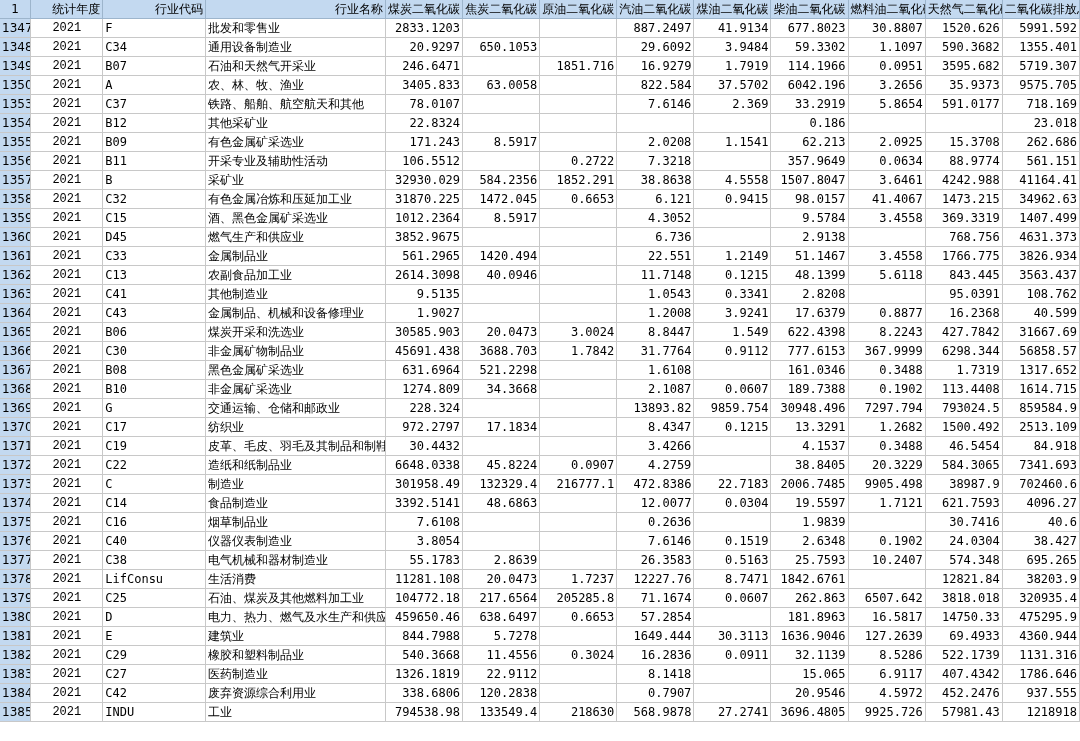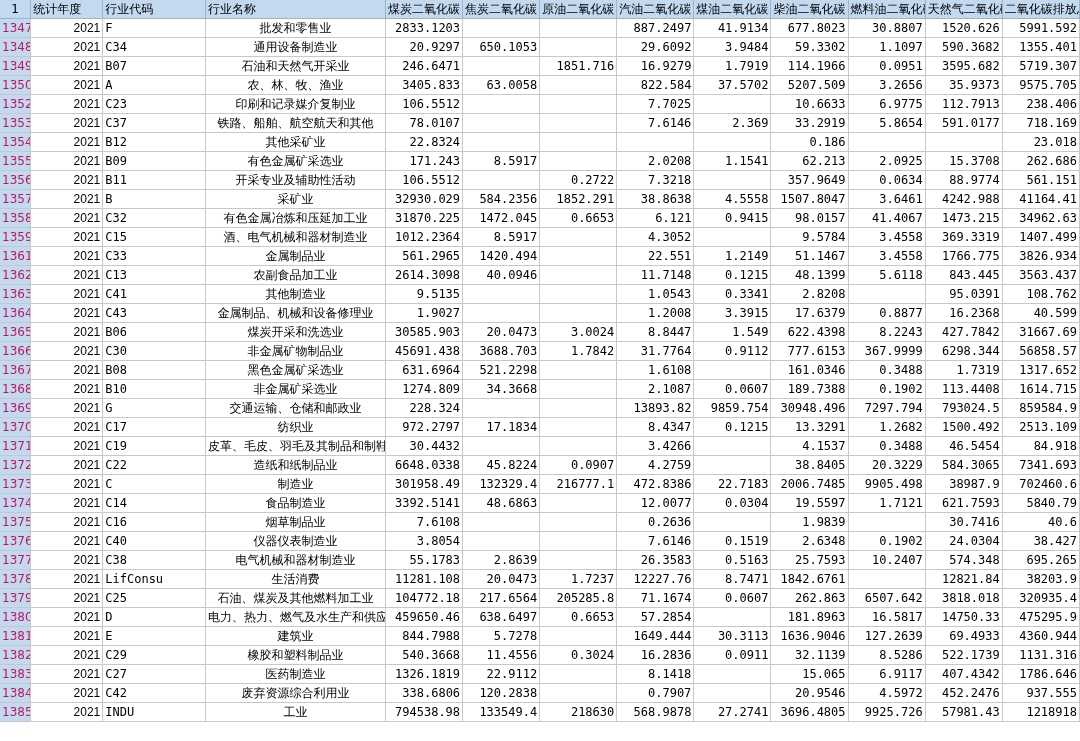--- a/index.html
+++ b/index.html
@@ -30,54 +30,54 @@
     white-space: nowrap;
     font-weight: normal;
     font-size: 12px;
     box-sizing: border-box;
   }
   
   tr.header-row th {
     background: #c3d9f0;
     border-right: 1px solid #9db5cc;
     border-bottom: 1px solid #9db5cc;
-    text-align: left;
+    text-align: right;
     color: #000;
   }
   tr.header-row th.rowhead {
     text-align: center;
   }
   th.num-head {
     text-align: right;
   }
   
   td.rowhead {
     background: #c3d9f0;
     border-right: 1px solid #9db5cc;
     text-align: left;
     padding-left: 3px;
-    color: #be185d;
+    color: #000000;
   }
   td.txt {
-    text-align: center;
+    text-align: left;
   }
   td.num {
     text-align: right;
     font-family: "DejaVu Sans Mono", "Liberation Mono", monospace;
     font-size: 11.5px;
   }
   td.code {
     font-family: "DejaVu Sans Mono", "Liberation Mono", monospace;
     font-size: 11.5px;
     text-align: left;
   }
   td.year {
-    font-family: Liberation Sans, sans-serif;
+    font-family: Liberation Mono, monospace;
     font-size: 11.5px;
-    text-align: right;
+    text-align: center;
   }
   
   col.c-rowhead { width: 30px; }
   col.c-year    { width: 70px; }
   col.c-code    { width: 100px; }
   col.c-name    { width: 175px; }
   col.c-v       { width: 75px; }
 </style>
 </head>
 <body>
@@ -164,39 +164,24 @@
       <tr>
         <td class="rowhead">1350</td>
         <td class="year">2021</td>
         <td class="code">A</td>
         <td class="txt">农、林、牧、渔业</td>
         <td class="num">3405.833</td>
         <td class="num">63.0058</td>
         <td class="num"></td>
         <td class="num">822.584</td>
         <td class="num">37.5702</td>
-        <td class="num">5207.509</td>
+        <td class="num">6042.196</td>
         <td class="num">3.2656</td>
         <td class="num">35.9373</td>
         <td class="num">9575.705</td>
-      </tr>
-      <tr>
-        <td class="rowhead">1352</td>
-        <td class="year">2021</td>
-        <td class="code">C23</td>
-        <td class="txt">印刷和记录媒介复制业</td>
-        <td class="num">106.5512</td>
-        <td class="num"></td>
-        <td class="num"></td>
-        <td class="num">7.7025</td>
-        <td class="num"></td>
-        <td class="num">10.6633</td>
-        <td class="num">6.9775</td>
-        <td class="num">112.7913</td>
-        <td class="num">238.406</td>
       </tr>
       <tr>
         <td class="rowhead">1353</td>
         <td class="year">2021</td>
         <td class="code">C37</td>
         <td class="txt">铁路、船舶、航空航天和其他</td>
         <td class="num">78.0107</td>
         <td class="num"></td>
         <td class="num"></td>
         <td class="num">7.6146</td>
@@ -278,30 +263,45 @@
         <td class="num">0.9415</td>
         <td class="num">98.0157</td>
         <td class="num">41.4067</td>
         <td class="num">1473.215</td>
         <td class="num">34962.63</td>
       </tr>
       <tr>
         <td class="rowhead">1359</td>
         <td class="year">2021</td>
         <td class="code">C15</td>
-        <td class="txt">酒、电气机械和器材制造业</td>
+        <td class="txt">酒、黑色金属矿采选业</td>
         <td class="num">1012.2364</td>
         <td class="num">8.5917</td>
         <td class="num"></td>
         <td class="num">4.3052</td>
         <td class="num"></td>
         <td class="num">9.5784</td>
         <td class="num">3.4558</td>
         <td class="num">369.3319</td>
         <td class="num">1407.499</td>
+      </tr>
+      <tr>
+        <td class="rowhead">1360</td>
+        <td class="year">2021</td>
+        <td class="code">D45</td>
+        <td class="txt">燃气生产和供应业</td>
+        <td class="num">3852.9675</td>
+        <td class="num"></td>
+        <td class="num"></td>
+        <td class="num">6.736</td>
+        <td class="num"></td>
+        <td class="num">2.9138</td>
+        <td class="num"></td>
+        <td class="num">768.756</td>
+        <td class="num">4631.373</td>
       </tr>
       <tr>
         <td class="rowhead">1361</td>
         <td class="year">2021</td>
         <td class="code">C33</td>
         <td class="txt">金属制品业</td>
         <td class="num">561.2965</td>
         <td class="num">1420.494</td>
         <td class="num"></td>
         <td class="num">22.551</td>
@@ -343,21 +343,21 @@
       </tr>
       <tr>
         <td class="rowhead">1364</td>
         <td class="year">2021</td>
         <td class="code">C43</td>
         <td class="txt">金属制品、机械和设备修理业</td>
         <td class="num">1.9027</td>
         <td class="num"></td>
         <td class="num"></td>
         <td class="num">1.2008</td>
-        <td class="num">3.3915</td>
+        <td class="num">3.9241</td>
         <td class="num">17.6379</td>
         <td class="num">0.8877</td>
         <td class="num">16.2368</td>
         <td class="num">40.599</td>
       </tr>
       <tr>
         <td class="rowhead">1365</td>
         <td class="year">2021</td>
         <td class="code">B06</td>
         <td class="txt">煤炭开采和洗选业</td>
@@ -497,21 +497,21 @@
         <td class="code">C14</td>
         <td class="txt">食品制造业</td>
         <td class="num">3392.5141</td>
         <td class="num">48.6863</td>
         <td class="num"></td>
         <td class="num">12.0077</td>
         <td class="num">0.0304</td>
         <td class="num">19.5597</td>
         <td class="num">1.7121</td>
         <td class="num">621.7593</td>
-        <td class="num">5840.79</td>
+        <td class="num">4096.27</td>
       </tr>
       <tr>
         <td class="rowhead">1375</td>
         <td class="year">2021</td>
         <td class="code">C16</td>
         <td class="txt">烟草制品业</td>
         <td class="num">7.6108</td>
         <td class="num"></td>
         <td class="num"></td>
         <td class="num">0.2636</td>

